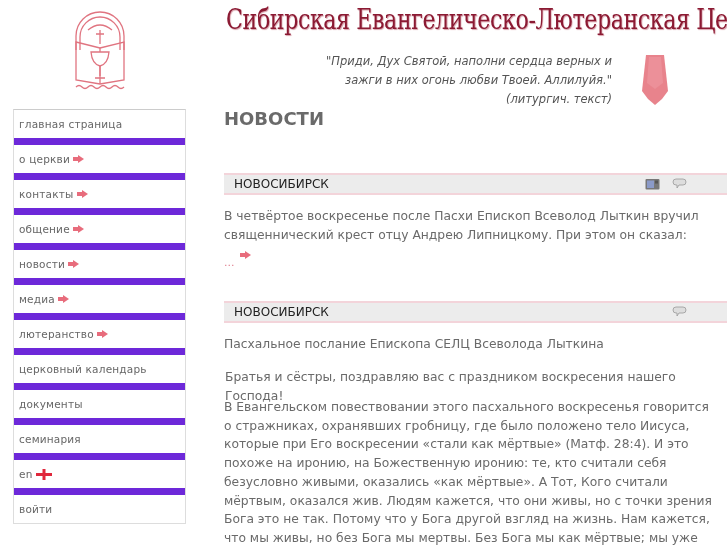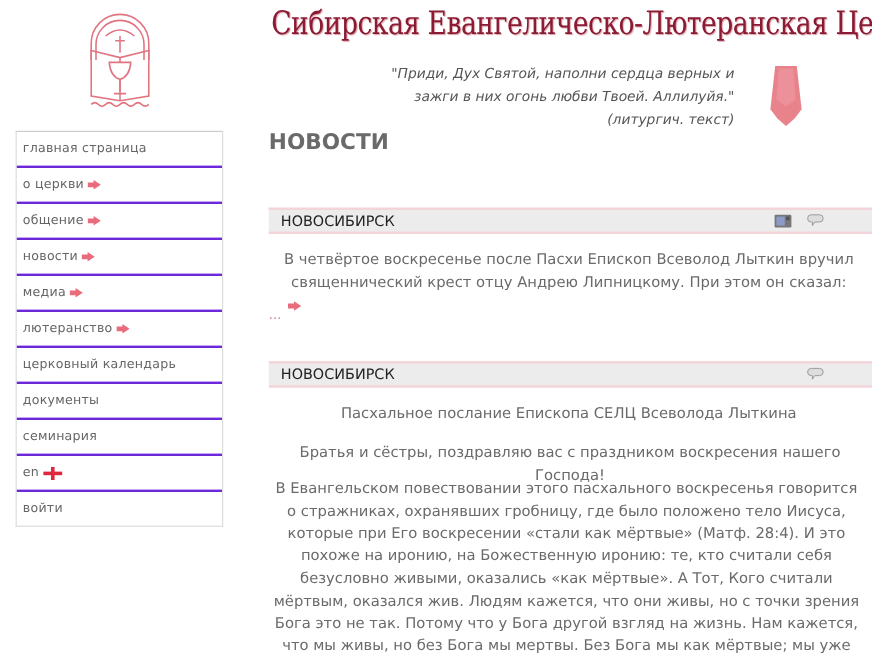--- a/index.html
+++ b/index.html
@@ -7,33 +7,33 @@
          font-family:"DejaVu Sans", sans-serif; color:#666; }
   .logo { position:absolute; left:72px; top:10px; width:54px; width:56px; height:80px; }
   .site-title { position:absolute; left:226px; top:4px; font-family:"DejaVu Serif", serif;
                 font-size:27px; color:#8b1a33; letter-spacing:-0.5px; white-space:nowrap;
                 text-shadow:1px 1px 1px #d8a0aa; transform:scaleX(0.82); transform-origin:left top; }
   .quote { position:absolute; right:115px; top:52px; text-align:right; font-style:italic;
            font-size:11.5px; line-height:19px; color:#555; }
   .vestment { position:absolute; left:640px; top:53px; width:30px; height:54px; }
   .nav { position:absolute; left:13px; top:109px; width:171px; border:1px solid #ddd;
          border-top-color:#ccc; }
-  .nav-item { height:28px; border-top:2px solid #6d28d9; font-size:10.5px; color:#666;
+  .nav-item { height:28px; border-top:7px solid #6d28d9; font-size:10.5px; color:#666;
               display:flex; align-items:center; padding-left:5px; letter-spacing:0.2px; }
   .nav-item:first-child { border-top:none; }
   .arrow { display:inline-block; width:11px; height:8px; margin-left:3px; }
   .flag { display:inline-block; width:16px; height:11px; margin-left:3px; position:relative; }
   .page-title { position:absolute; left:224px; top:108px; font-size:18px; font-weight:bold;
                 color:#6a6a6a; }
   .news-bar { position:absolute; left:224px; width:503px; height:18px; background:#ececec;
               border-top:2px solid #f3d4da; border-bottom:2px solid #f3d4da;text-align:right; }
   .news-bar .label { position:absolute; left:10px; top:2px; font-size:12px; color:#222; }
   .news-bar .icon { position:absolute; top:3px; }
   .text { position:absolute; left:224px; width:500px; font-size:12.3px; line-height:18.7px;
-          color:#6a6a6a;text-align:center; }
+          color:#6a6a6a; }
   .more { position:absolute; left:224px; top:256px; font-size:11px; color:#e08090; }
 </style>
 </head>
 <body>
 
 <svg class="logo" viewBox="0 0 56 80">
   <g fill="none" stroke="#e07480" stroke-width="1.3">
     <path d="M4 40 V26 A24 24 0 0 1 52 26 V40"></path>
     <path d="M8 40 V27 A20 20 0 0 1 48 27 V40"></path>
     <path d="M16 20 Q28 10 40 20"></path>
@@ -58,20 +58,26 @@
   <path d="M6 2 H24 L28 38 L22 46 L15 52 L8 46 L2 38 Z" fill="#e8838c"></path>
   <path d="M9 4 H21 L23 30 L15 36 L7 30 Z" fill="#ef9aa1" opacity="0.6"></path>
 </svg>
 
 <nav class="nav">
   <div class="nav-item">
       <span>главная страница</span>
     </div>
   <div class="nav-item">
       <span>о церкви</span>
+      <svg class="arrow" viewBox="0 0 11 8">
+        <path d="M0 2 H5 V0 L11 4 L5 8 V6 H0 Z" fill="#e86c7c"></path>
+      </svg>
+    </div>
+  <div class="nav-item">
+      <span>контакты</span>
       <svg class="arrow" viewBox="0 0 11 8">
         <path d="M0 2 H5 V0 L11 4 L5 8 V6 H0 Z" fill="#e86c7c"></path>
       </svg>
     </div>
   <div class="nav-item">
       <span>общение</span>
       <svg class="arrow" viewBox="0 0 11 8">
         <path d="M0 2 H5 V0 L11 4 L5 8 V6 H0 Z" fill="#e86c7c"></path>
       </svg>
     </div>

